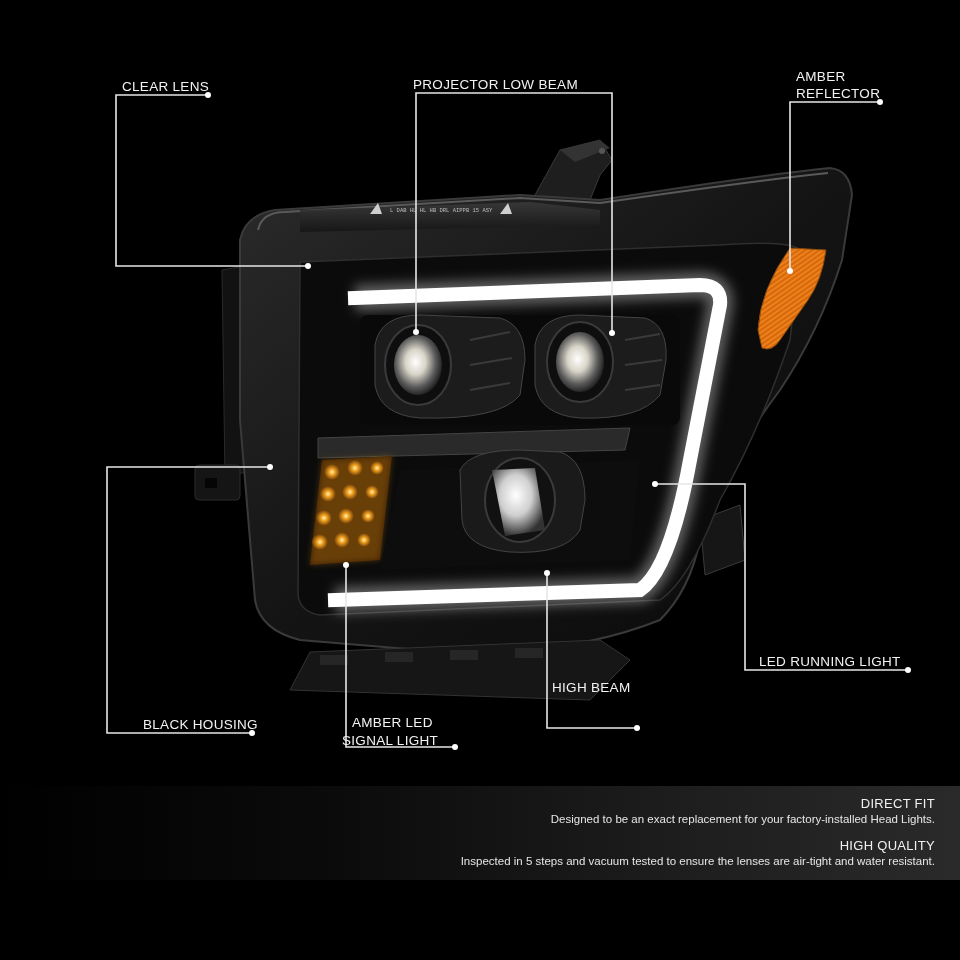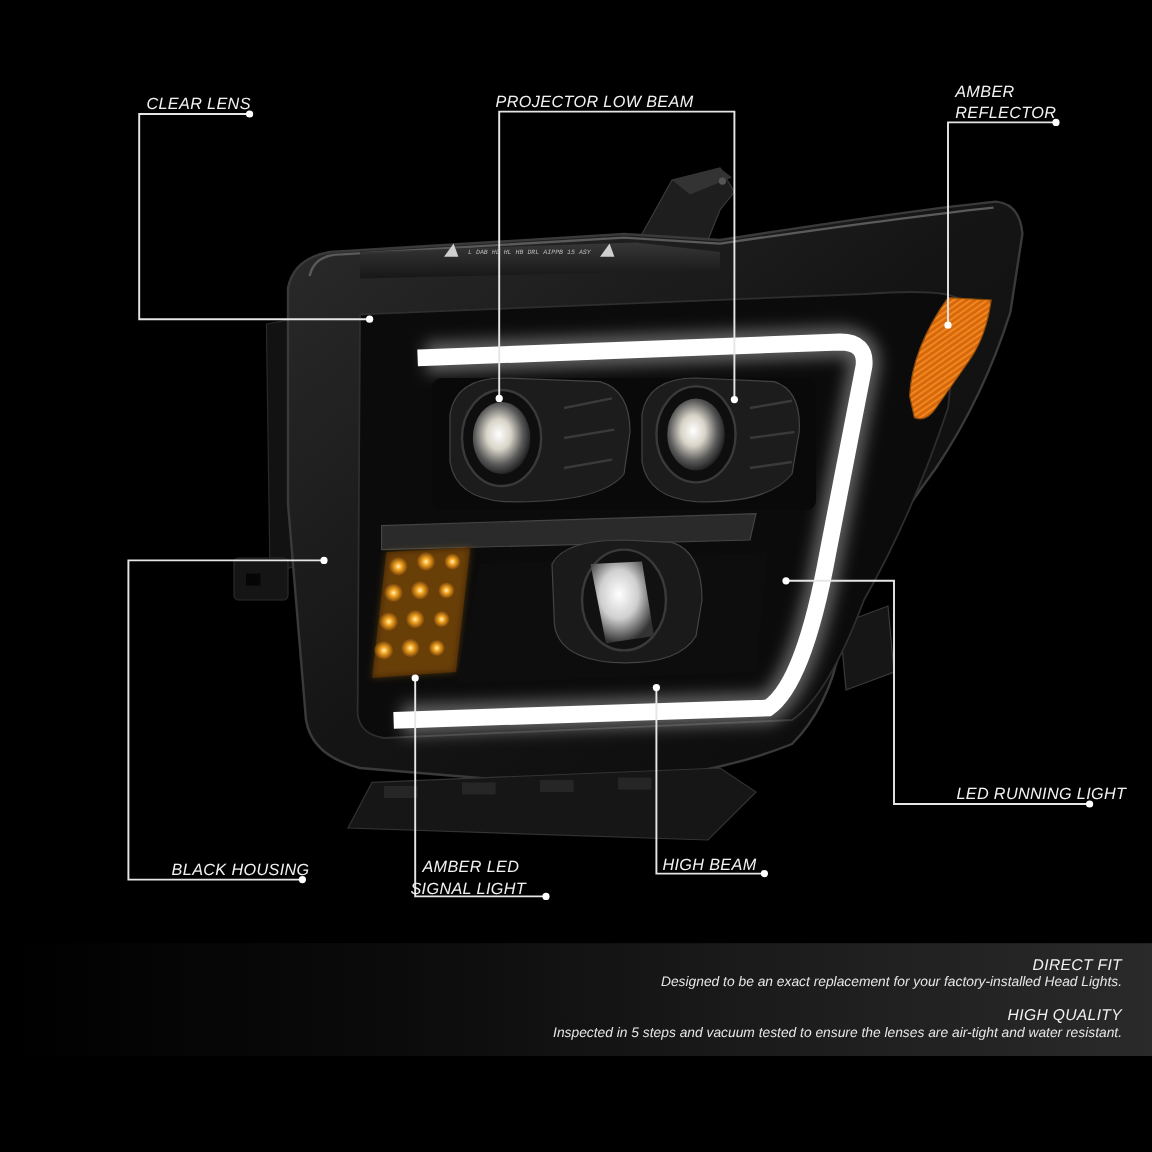--- a/index.html
+++ b/index.html
@@ -1,18 +1,18 @@
 <!DOCTYPE html>
 <html><head>
 <meta charset="utf-8">
 <style>
   html, body { margin:0; padding:0; background:#000; }
   body { width:960px; height:960px; position:relative; overflow:hidden;
          font-family:"Liberation Sans", "DejaVu Sans", sans-serif; color:#fff; }
-  .stage { position:absolute; left:0; top:0; width:867px; height:960px;font-style:italic; }
+  .stage { position:absolute; left:0; top:0; width:867px; height:960px; }
   svg.art { position:absolute; left:0; top:0; }
   .label { position:absolute; font-size:13.5px; letter-spacing:0.3px; color:#f2f2f2;
            line-height:16px; white-space:nowrap; text-transform:uppercase; }
   .banner { position:absolute; left:0; top:786px; width:960px; height:94px;
             background:linear-gradient(90deg,#000 0%,#0b0b0b 35%,#1d1d1d 70%,#2a2a2a 100%); }
   .feat { position:absolute; right:25px; text-align:right; color:#f0f0f0; white-space:nowrap; }
   .feat-title { font-size:13px; letter-spacing:0.3px; }
   .feat-desc { font-size:11.5px; color:#e6e6e6;padding-left:24px; }
 </style>
 </head>
@@ -182,22 +182,22 @@
     </g>
   </svg>
 
   <div class="label" style="left:122px; top:79px;">CLEAR LENS</div>
   <div class="label" style="left:413px; top:77px;">PROJECTOR LOW BEAM</div>
   <div class="label" style="left:796px; top:69px;">AMBER</div>
   <div class="label" style="left:796px; top:86px;">REFLECTOR</div>
   <div class="label" style="left:143px; top:717px;">BLACK HOUSING</div>
   <div class="label" style="left:352px; top:715px;">AMBER LED</div>
   <div class="label" style="left:342px; top:733px;">SIGNAL LIGHT</div>
-  <div class="label" style="left:552px; top:713px;">HIGH BEAM</div>
-  <div class="label" style="left:759px; top:654px;margin-left:38px;">LED RUNNING LIGHT</div>
+  <div class="label" style="left:552px; top:680px;">HIGH BEAM</div>
+  <div class="label" style="left:759px; top:654px;">LED RUNNING LIGHT</div>
 
   <div class="banner">
     <div class="feat" style="top:10px;">
       <div class="feat-title">DIRECT FIT</div>
       <div class="feat-desc" style="margin-top:2px;">Designed to be an exact replacement for your factory-installed Head Lights.</div>
     </div>
     <div class="feat" style="top:52px;">
       <div class="feat-title">HIGH QUALITY</div>
       <div class="feat-desc" style="margin-top:2px;">Inspected in 5 steps and vacuum tested to ensure the lenses are air-tight and water resistant.</div>
     </div>

